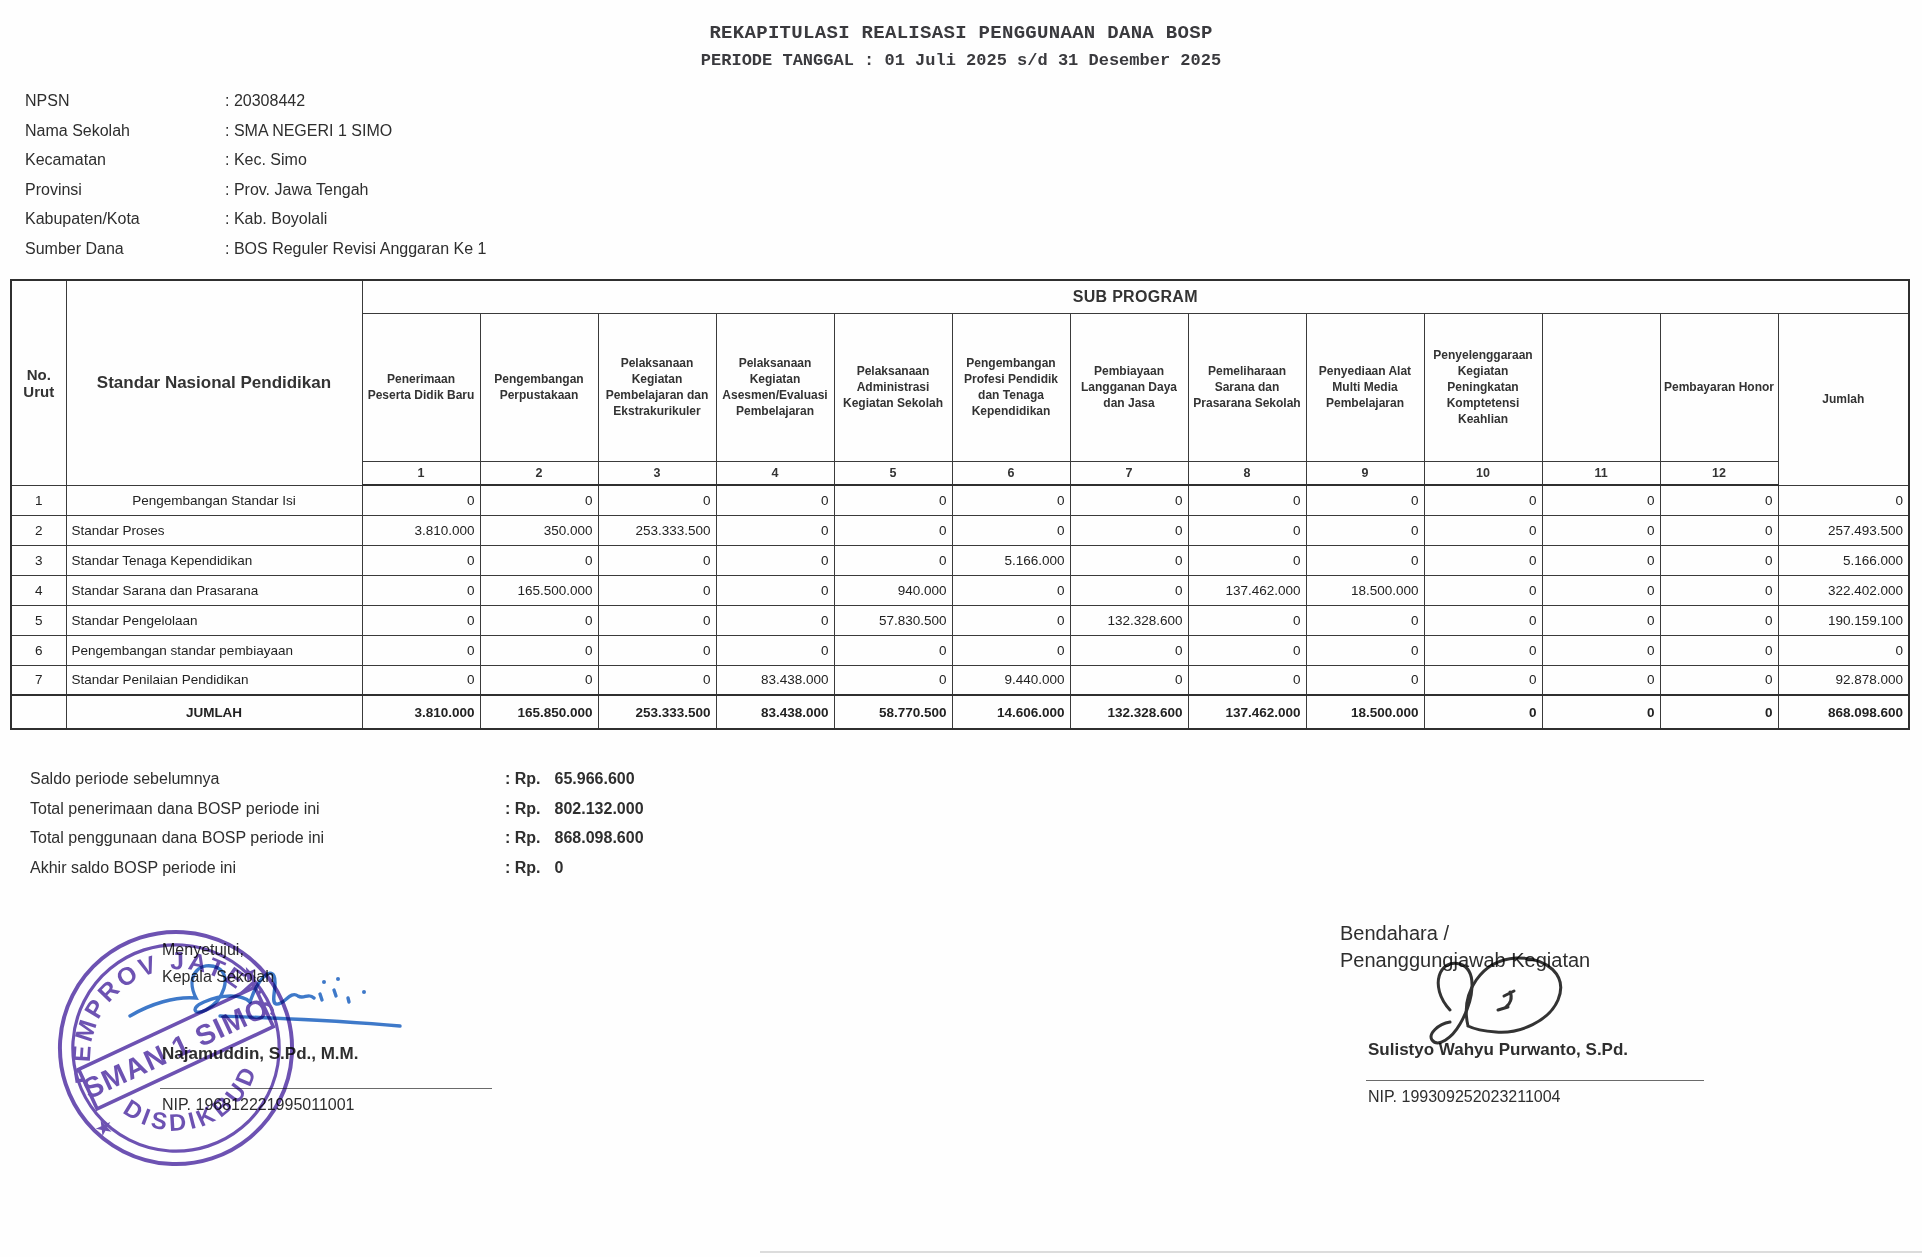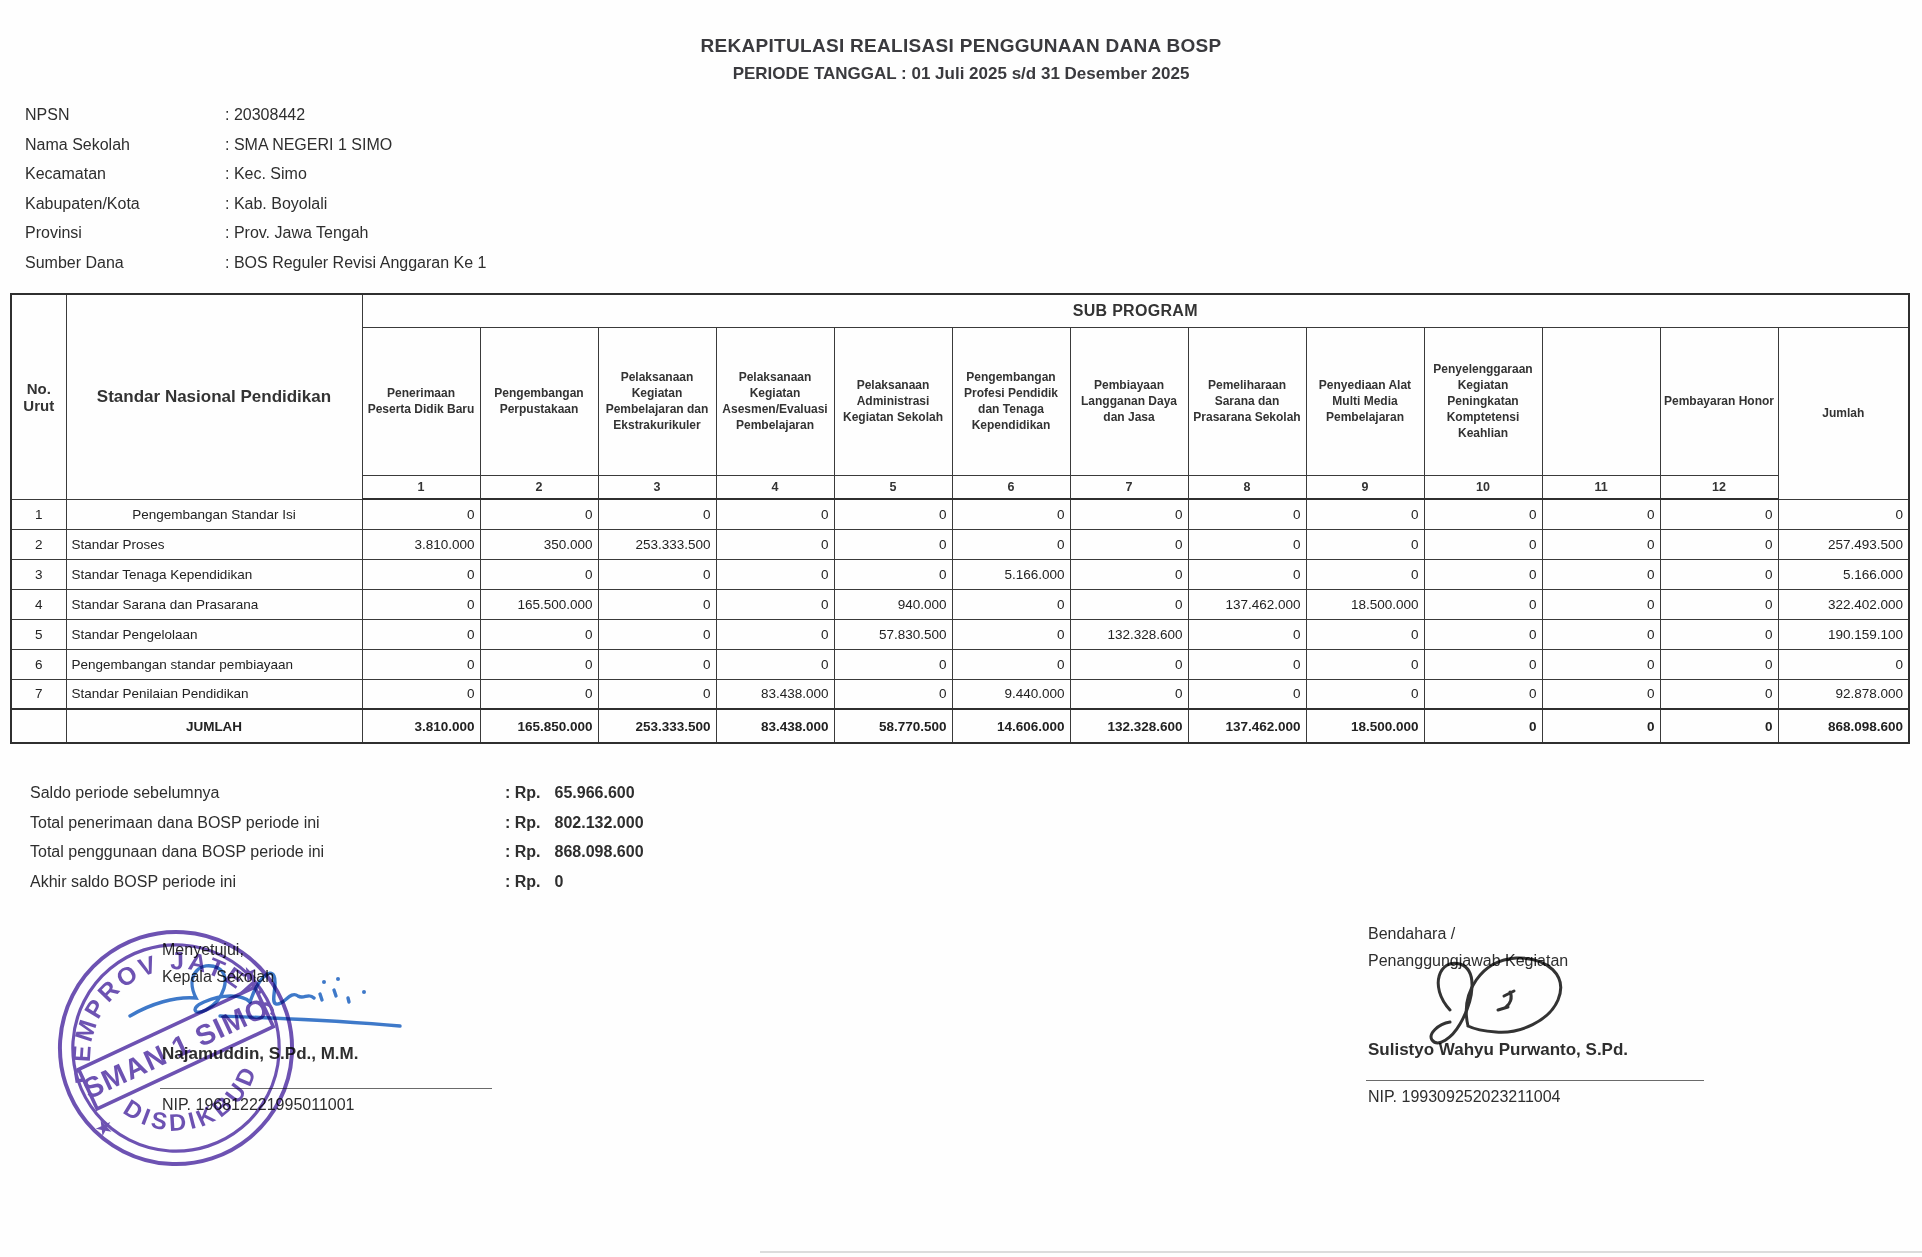--- a/index.html
+++ b/index.html
@@ -1,21 +1,21 @@
 <!DOCTYPE html>
 <html><head>
 <meta charset="utf-8">
 <style>
   * { margin:0; padding:0; box-sizing:border-box; }
   html,body { background:#ffffff; }
   body { font-family:"Liberation Sans", sans-serif; color:#2e2e2e; }
   .page { position:relative; width:1922px; height:1257px; background:#fefefe; overflow:hidden; }
 
   
-  .title-block { padding-top:35px; text-align:center; color:#3a3a3e; }
+  .title-block { padding-top:22px; text-align:center; color:#3a3a3e;font-family:Liberation Mono, monospace; }
   .title-main { font-size:19px; font-weight:bold; letter-spacing:.3px; margin-bottom:7px; }
   .title-sub  { font-size:17px; font-weight:bold; margin-bottom:5px; }
 
   
   .info-block { margin:16px 0 16px 25px; }
   .info-row { display:flex; line-height:29.5px; font-size:16px; }
   .info-label { width:200px; }
   .info-value { }
 
   
@@ -37,21 +37,21 @@
   .sum-row { display:flex; line-height:29.5px; font-size:16px; }
   .sum-label { width:475px; }
   .sum-currency { font-weight:bold; }
   .sum-value { font-weight:bold; margin-left:14px; }
 
   
   .sig-left-text { position:absolute; left:162px; top:936px; font-size:16px; line-height:27px; }
   .sig-left-name { position:absolute; left:162px; top:1044px; font-size:17px; font-weight:bold; }
   .sig-left-line { position:absolute; left:160px; top:1088px; width:332px; border-top:1.5px solid #6a6a6a; }
   .sig-left-nip  { position:absolute; left:162px; top:1096px; font-size:16px; }
-  .sig-right-text { position:absolute; left:1368px; top:920px; font-size:16px; line-height:27px; }
+  .sig-right-text { position:absolute; left:1340px; top:920px; font-size:20px; line-height:27px; }
   .sig-right-name { position:absolute; left:1368px; top:1040px; font-size:17px; font-weight:bold; }
   .sig-right-line { position:absolute; left:1366px; top:1080px; width:338px; border-top:1.5px solid #6a6a6a; }
   .sig-right-nip  { position:absolute; left:1368px; top:1088px; font-size:16px; }
 
   .stamp { position:absolute; left:52px; top:924px; width:248px; height:248px; mix-blend-mode:multiply; }
   .scribble-left { position:absolute; left:124px; top:958px; width:300px; height:84px; mix-blend-mode:multiply; }
   .scribble-right { position:absolute; left:1416px; top:948px; width:180px; height:115px; mix-blend-mode:multiply; }
 
   .scan-line { position:absolute; left:760px; bottom:4px; width:1162px; height:2px; background:#dcdcdc; }
 </style>
@@ -72,26 +72,26 @@
     </div>
     <div class="info-row">
       <span class="info-label">Nama Sekolah</span>
       <span class="info-value">: SMA NEGERI 1 SIMO</span>
     </div>
     <div class="info-row">
       <span class="info-label">Kecamatan</span>
       <span class="info-value">: Kec. Simo</span>
     </div>
     <div class="info-row">
+      <span class="info-label">Provinsi</span>
+      <span class="info-value">: Prov. Jawa Tengah</span>
+    </div>
+    <div class="info-row">
       <span class="info-label">Kabupaten/Kota</span>
       <span class="info-value">: Kab. Boyolali</span>
-    </div>
-    <div class="info-row">
-      <span class="info-label">Provinsi</span>
-      <span class="info-value">: Prov. Jawa Tengah</span>
     </div>
     <div class="info-row">
       <span class="info-label">Sumber Dana</span>
       <span class="info-value">: BOS Reguler Revisi Anggaran Ke 1</span>
     </div>
   </div>
 
   <table class="main">
     <colgroup>
       <col style="width:55px">

